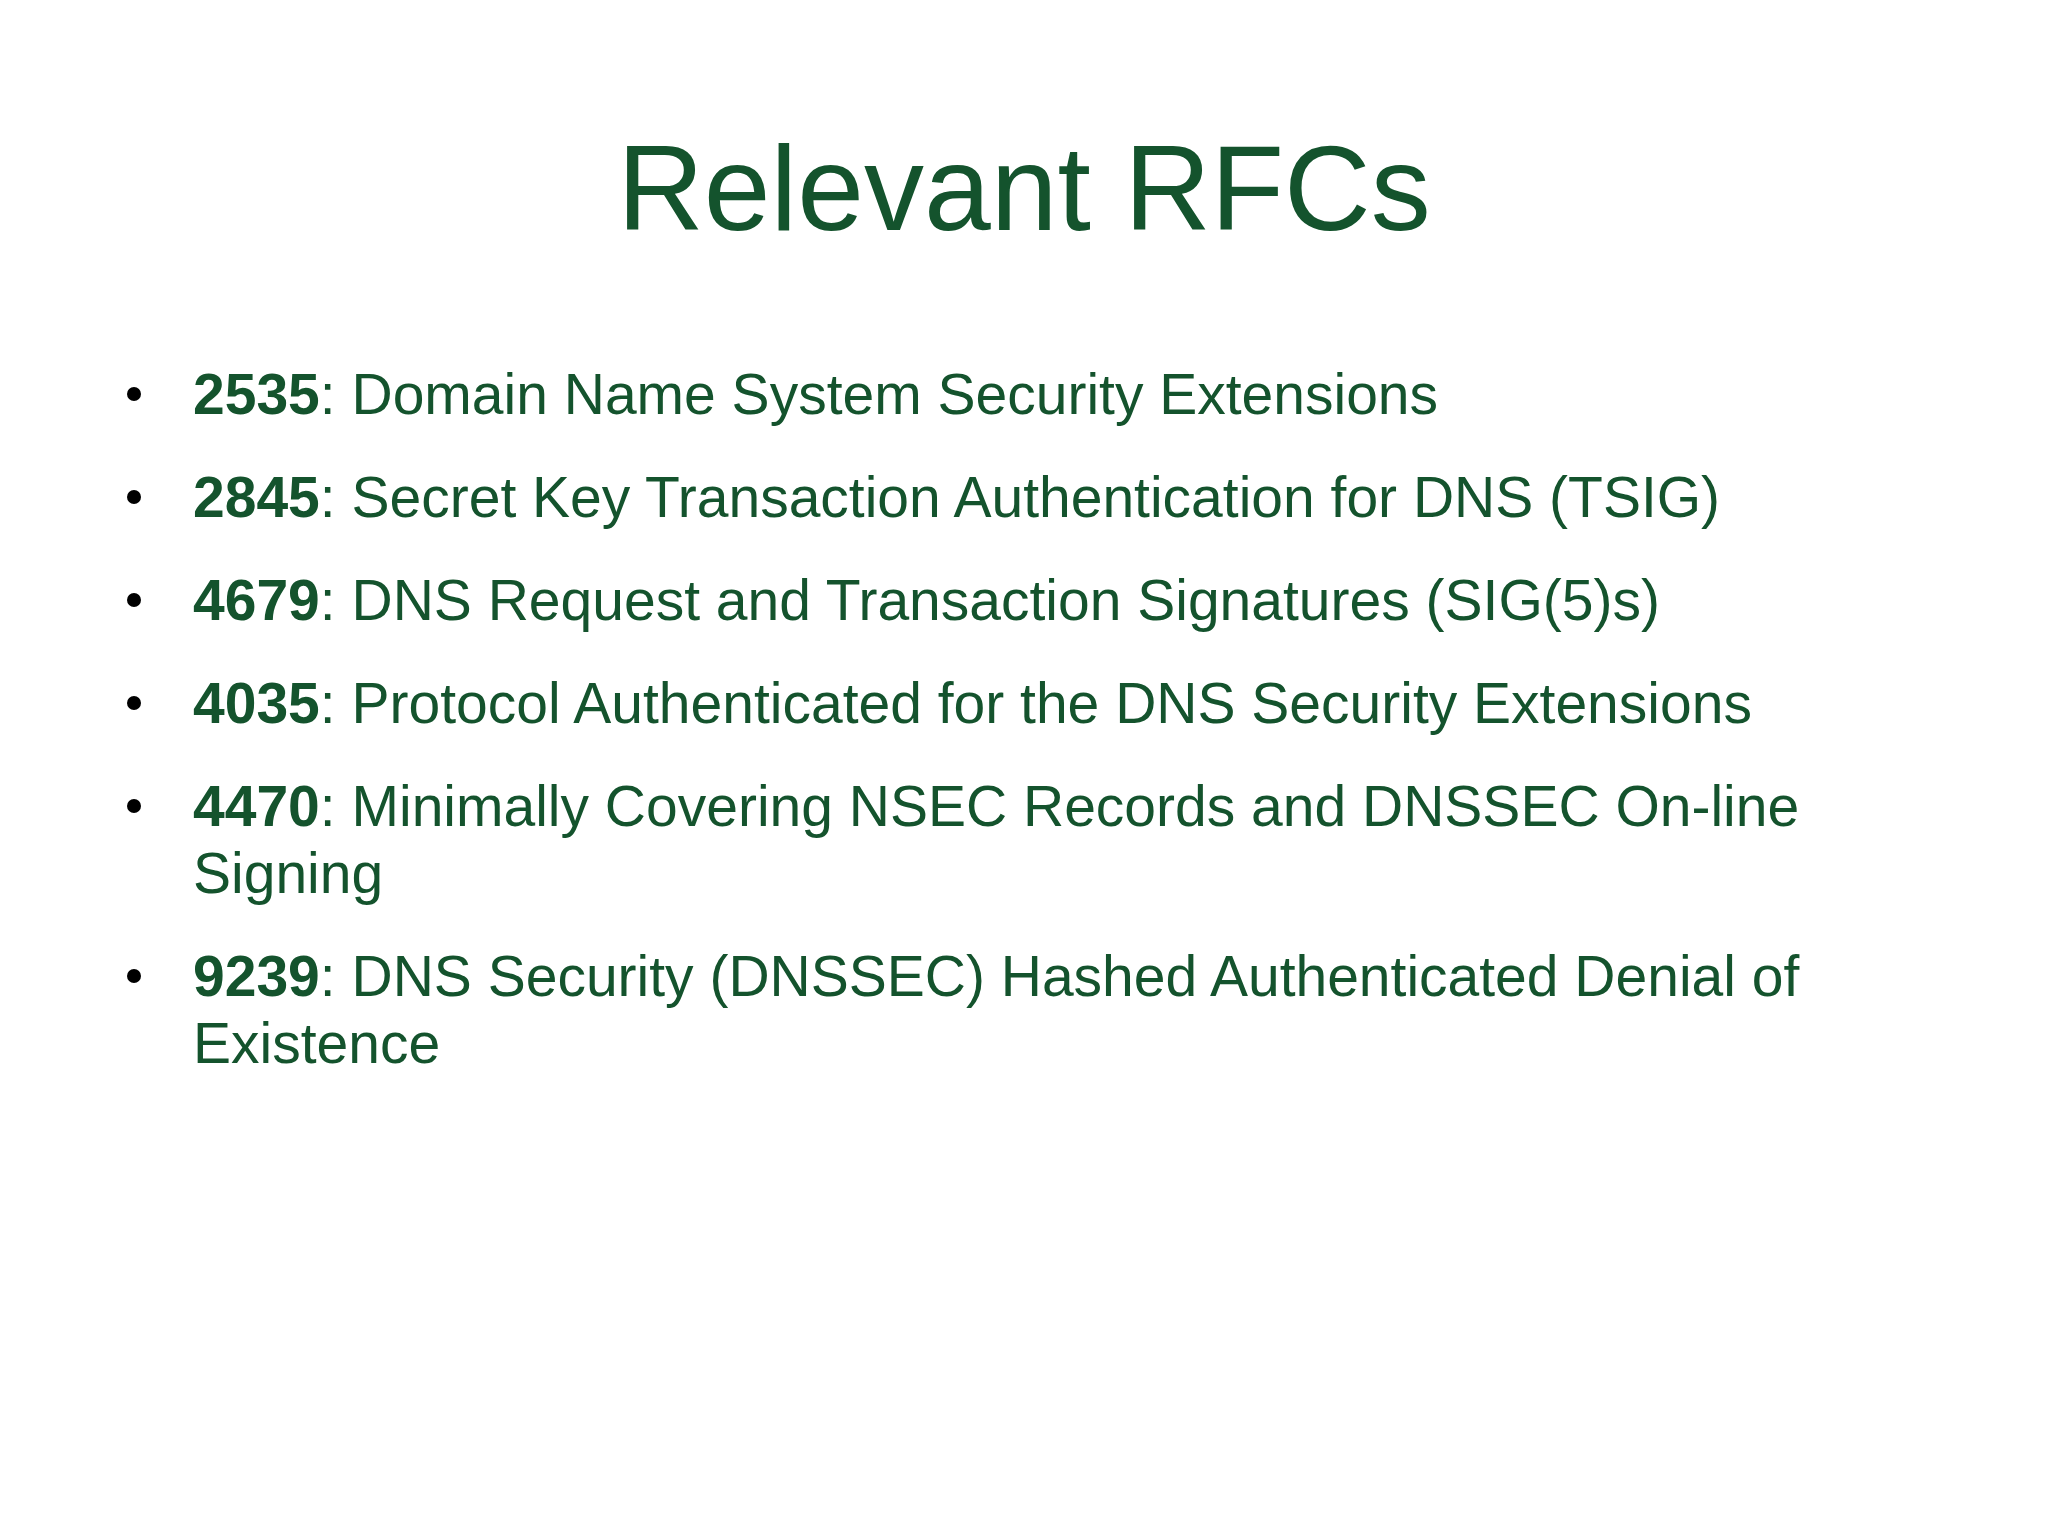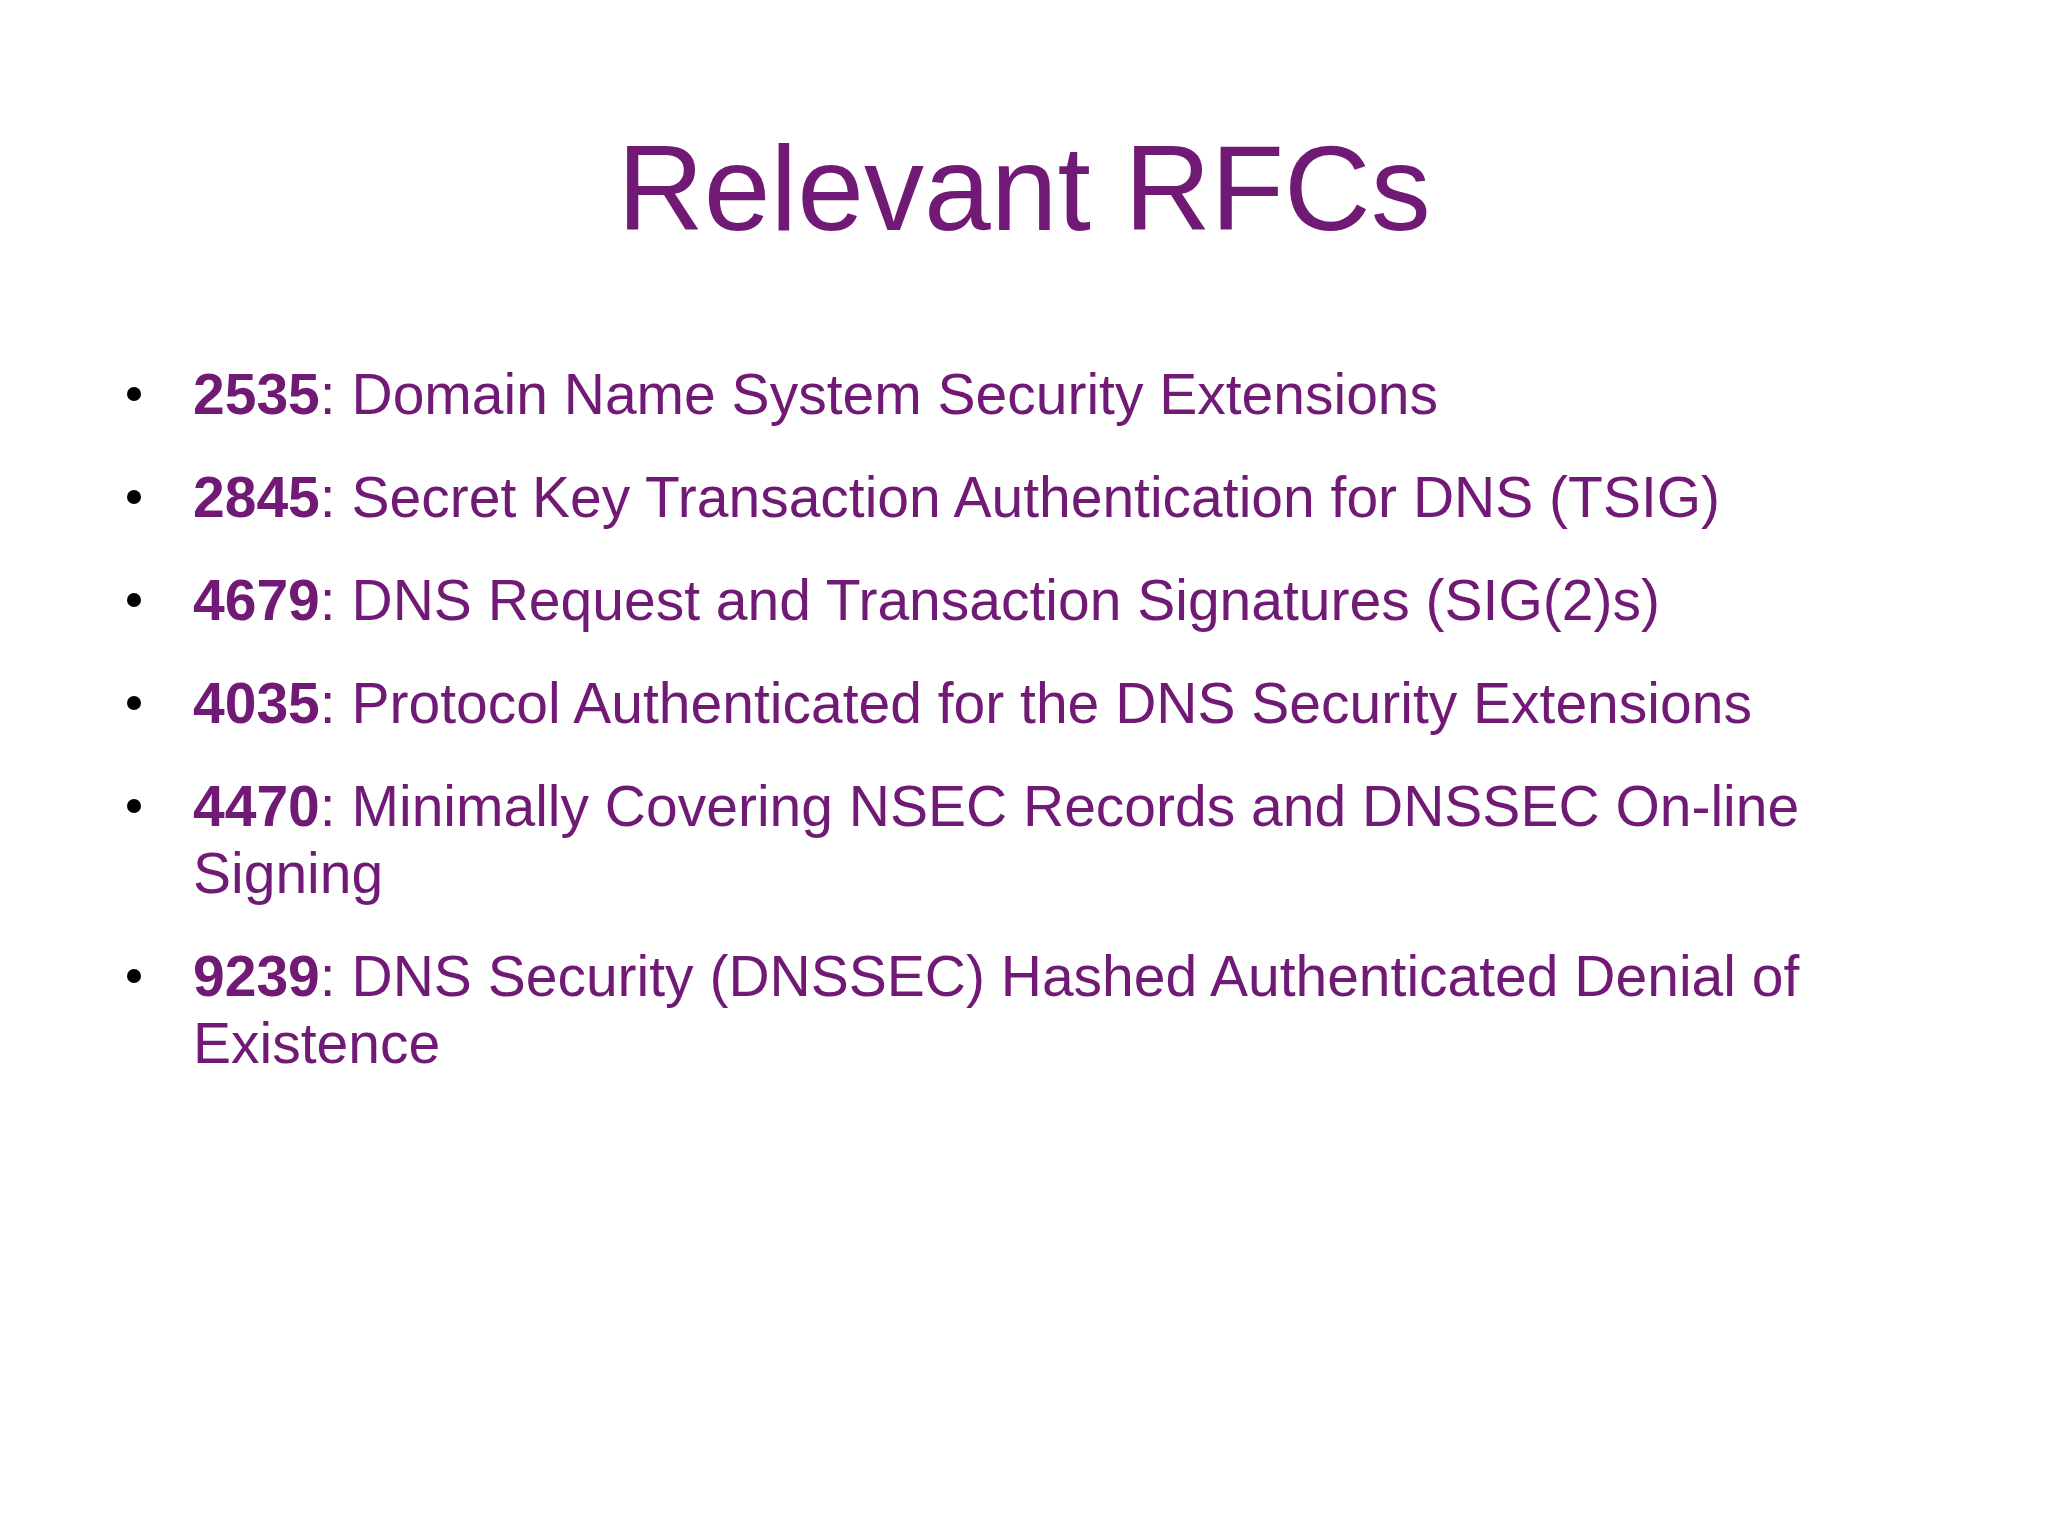--- a/index.html
+++ b/index.html
@@ -5,21 +5,21 @@
   html, body {
     margin: 0;
     padding: 0;
     background: #ffffff;
   }
   .slide {
     position: relative;
     width: 2048px;
     height: 1535px;
     background: #ffffff;
-    color: #701a75;
+    color: #14532d;
     font-family: "Liberation Sans", sans-serif;
     overflow: hidden;
   }
   .slide-title {
     margin: 128px 0 0 0;
     font-size: 120px;
     line-height: 120px;
     font-weight: 400;
     text-align: center;
     letter-spacing: 0;
@@ -63,21 +63,21 @@
       <span class="rfc-number">2535</span><span>: Domain Name System Security Extensions</span>
     </li>
 
     <li class="bullet-item">
       <span class="bullet-dot"></span>
       <span class="rfc-number">2845</span><span>: Secret Key Transaction Authentication for DNS (TSIG)</span>
     </li>
 
     <li class="bullet-item">
       <span class="bullet-dot"></span>
-      <span class="rfc-number">4679</span><span>: DNS Request and Transaction Signatures (SIG(2)s)</span>
+      <span class="rfc-number">4679</span><span>: DNS Request and Transaction Signatures (SIG(5)s)</span>
     </li>
 
 
 
     <li class="bullet-item">
       <span class="bullet-dot"></span>
       <span class="rfc-number">4035</span><span>: Protocol Authenticated for the DNS Security Extensions</span>
     </li>
 
     <li class="bullet-item">

